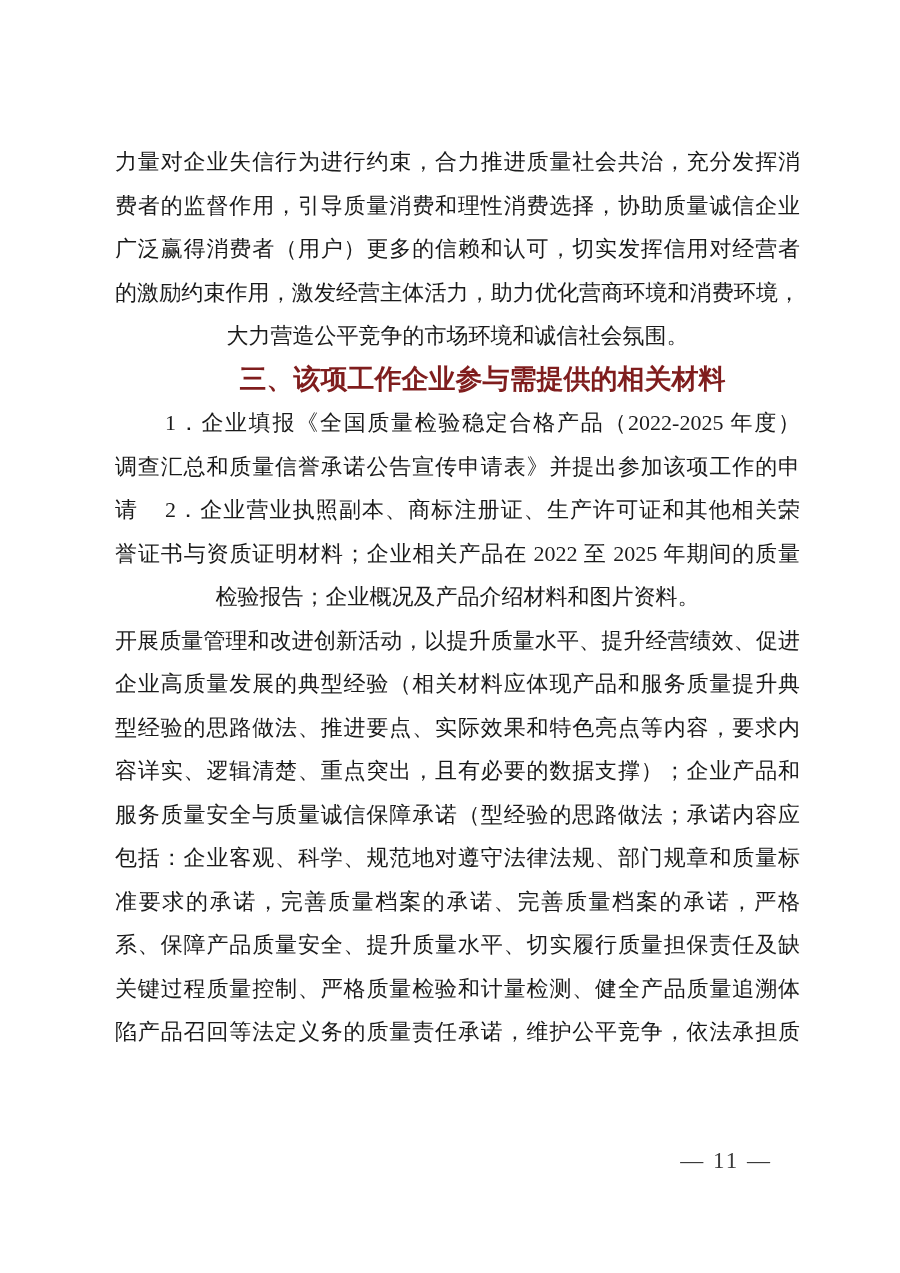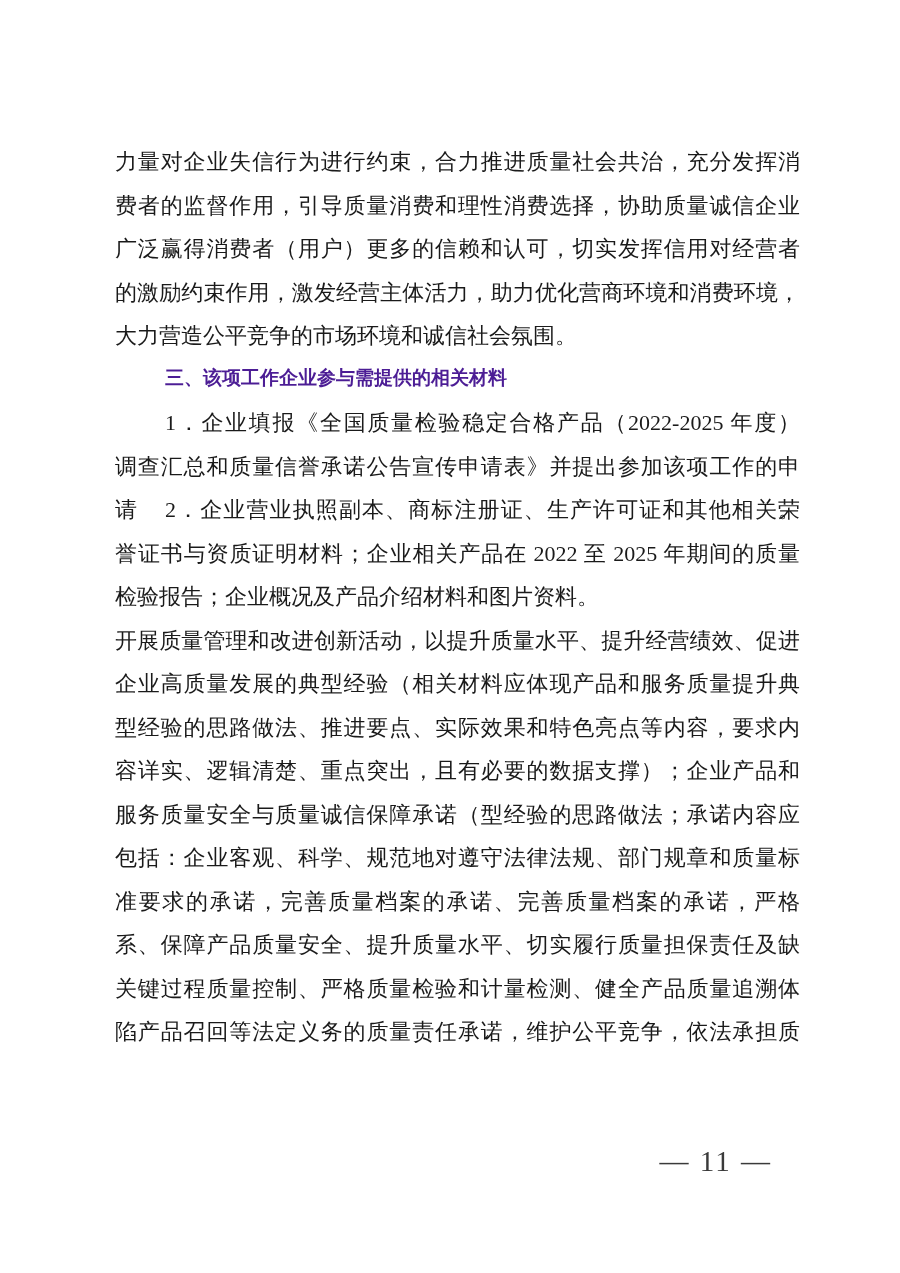--- a/index.html
+++ b/index.html
@@ -21,43 +21,43 @@
     position: absolute;
     left: 105px;
     top: 140px;
     width: 685px;
   }
   .line {
     height: 43.5px;
     line-height: 43.5px;
     font-size: 22px;
     color: #1a1a1a;
-    text-align: left;
+    text-align: center;
   }
   .line.justify {
     text-align: justify;
     text-align-last: justify;
     text-justify: inter-character;
   }
   .line.indent {
     text-indent: 50px;
   }
   .line.heading {
-    font-family: Liberation Mono, monospace;
+    font-family: Liberation Sans, sans-serif;
     font-weight: 700;
-    font-size: 19px;
-    color: #4c1d95;
+    font-size: 27px;
+    color: #7f1d1d;
   }
   .page-footer {
     position: absolute;
     top: 1146px;
     right: 138px;
     height: 30px;
     line-height: 30px;
-    font-size: 29px;
+    font-size: 23px;
     color: #3a3a3a;
     letter-spacing: 2px;
     font-family: "Liberation Serif", serif;
   }
 </style>
 </head>
 <body>
 
 <div class="page">
   <div class="doc-body">

